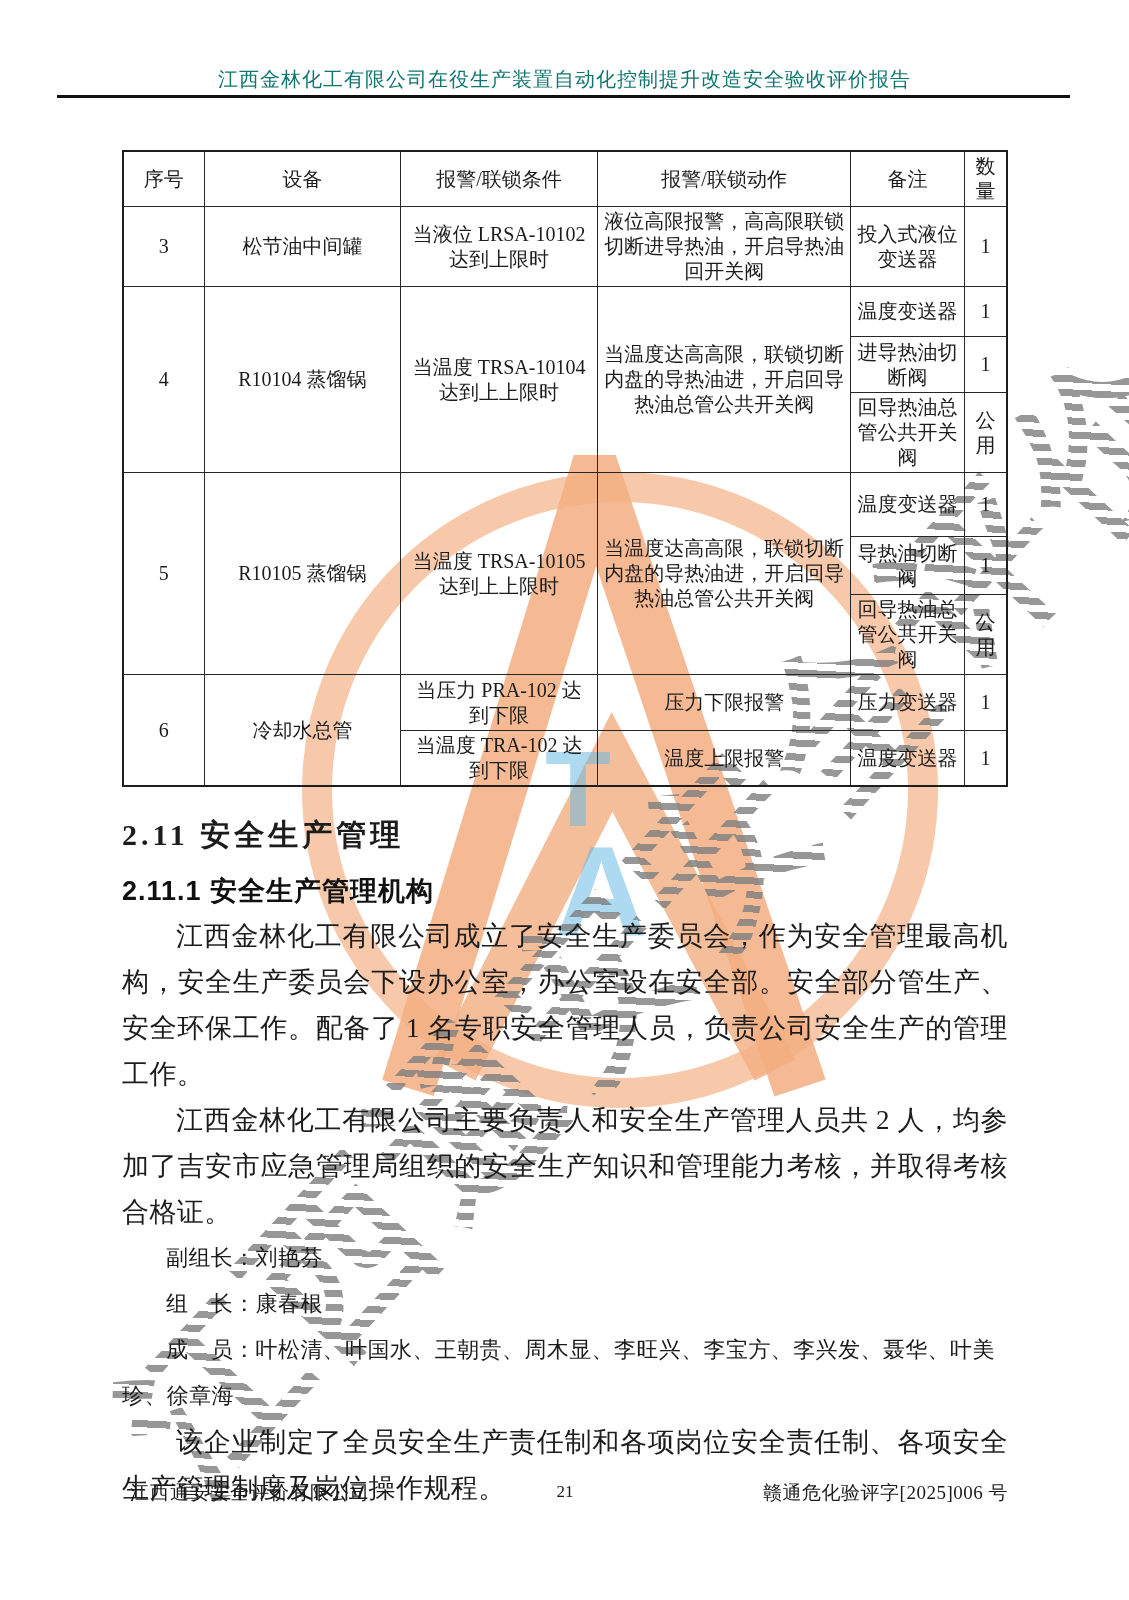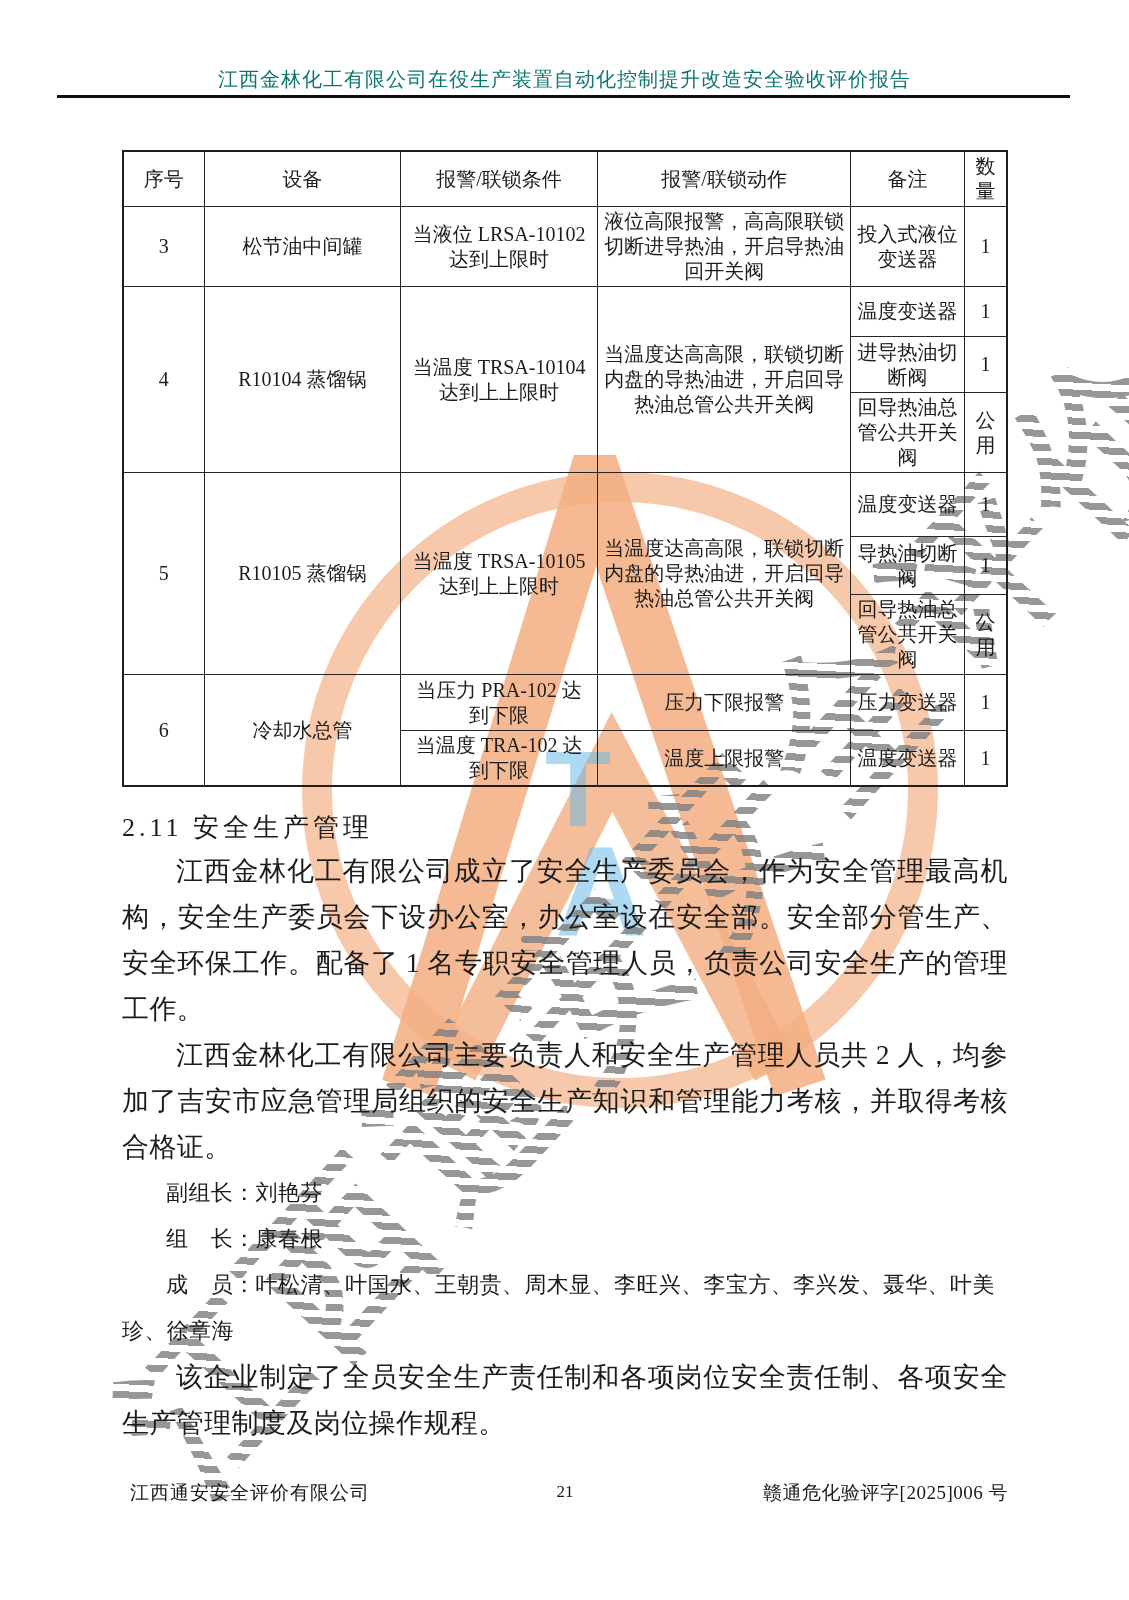--- a/index.html
+++ b/index.html
@@ -33,21 +33,21 @@
         font-weight:normal;padding:2px 6px;font-size:20px;line-height:1.25;overflow:hidden;}
   table.alarm{border:2px solid #1e1e1e;}
   col.c-seq{width:80px;} col.c-dev{width:194px;} col.c-cond{width:194px;}
   col.c-act{width:250px;} col.c-note{width:112px;} col.c-qty{width:42px;}
   tr.h-hdr{height:54px;} tr.h-r3{height:80px;}
   tr.h-r4a{height:50px;} tr.h-r4b{height:56px;} tr.h-r4c{height:76px;}
   tr.h-r5a{height:64px;} tr.h-r5b{height:58px;} tr.h-r5c{height:74px;}
   tr.h-r6a{height:56px;} tr.h-r6b{height:50px;}
   td.seq,td.dev{font-size:21px;}
   
-  .h-2-11{margin:21px 0 0 0;font-size:26px;font-weight:400;letter-spacing:4px;
+  .h-2-11{margin:28px 0 0 0;font-size:30px;font-weight:700;letter-spacing:4px;
         font-family:"Liberation Serif","DejaVu Serif",serif;line-height:40px;}
   .h-sub{margin:16px 0 2px 0;font-size:27px;font-weight:700;letter-spacing:1px;
         font-family:"Liberation Sans","DejaVu Sans",sans-serif;line-height:40px;color:#111;}
   .para{margin:0;font-size:27px;line-height:46px;text-align:justify;text-indent:2em;letter-spacing:0.4px;}
   .roster-line{font-size:22px;line-height:46px;text-indent:2em;letter-spacing:0.4px;}
   
   .doc-footer{position:absolute;top:1480px;left:122px;width:886px;z-index:1;font-size:19px;color:#1a1a1a;}
   .doc-footer .f-left{position:absolute;left:8px;top:0;letter-spacing:1px;}
   .doc-footer .f-page{position:absolute;left:50%;transform:translateX(-50%);top:2px;font-size:17px;}
   .doc-footer .f-right{position:absolute;right:0;top:0;letter-spacing:0.5px;}
@@ -143,20 +143,21 @@
         <td>当温度 TRA-102 达到下限</td>
         <td>温度上限报警</td>
         <td>温度变送器</td>
         <td>1</td>
       </tr>
     </tbody>
       </table>
 
     <div class="h-2-11">2.11 安全生产管理</div>
 
+    <div class="h-sub">2.11.1 安全生产管理机构</div>
     <p class="para">江西金林化工有限公司成立了安全生产委员会，作为安全管理最高机构，安全生产委员会下设办公室，办公室设在安全部。安全部分管生产、安全环保工作。配备了 1 名专职安全管理人员，负责公司安全生产的管理工作。</p>
     <p class="para">江西金林化工有限公司主要负责人和安全生产管理人员共 2 人，均参加了吉安市应急管理局组织的安全生产知识和管理能力考核，并取得考核合格证。</p>
     <div class="roster-line">副组长：刘艳芬</div>
     <div class="roster-line">组　长：康春根</div>
     <div class="roster-line">成　员：叶松清、叶国水、王朝贵、周木显、李旺兴、李宝方、李兴发、聂华、叶美珍、徐章海</div>
 
     <p class="para">该企业制定了全员安全生产责任制和各项岗位安全责任制、各项安全生产管理制度及岗位操作规程。</p>
   </div>
 
   <div class="doc-footer">

